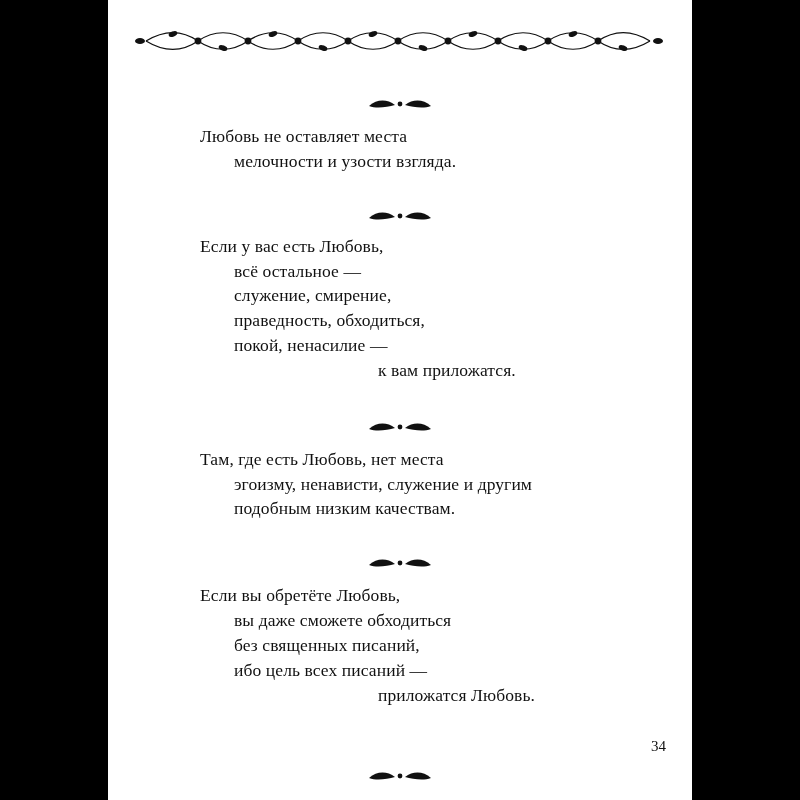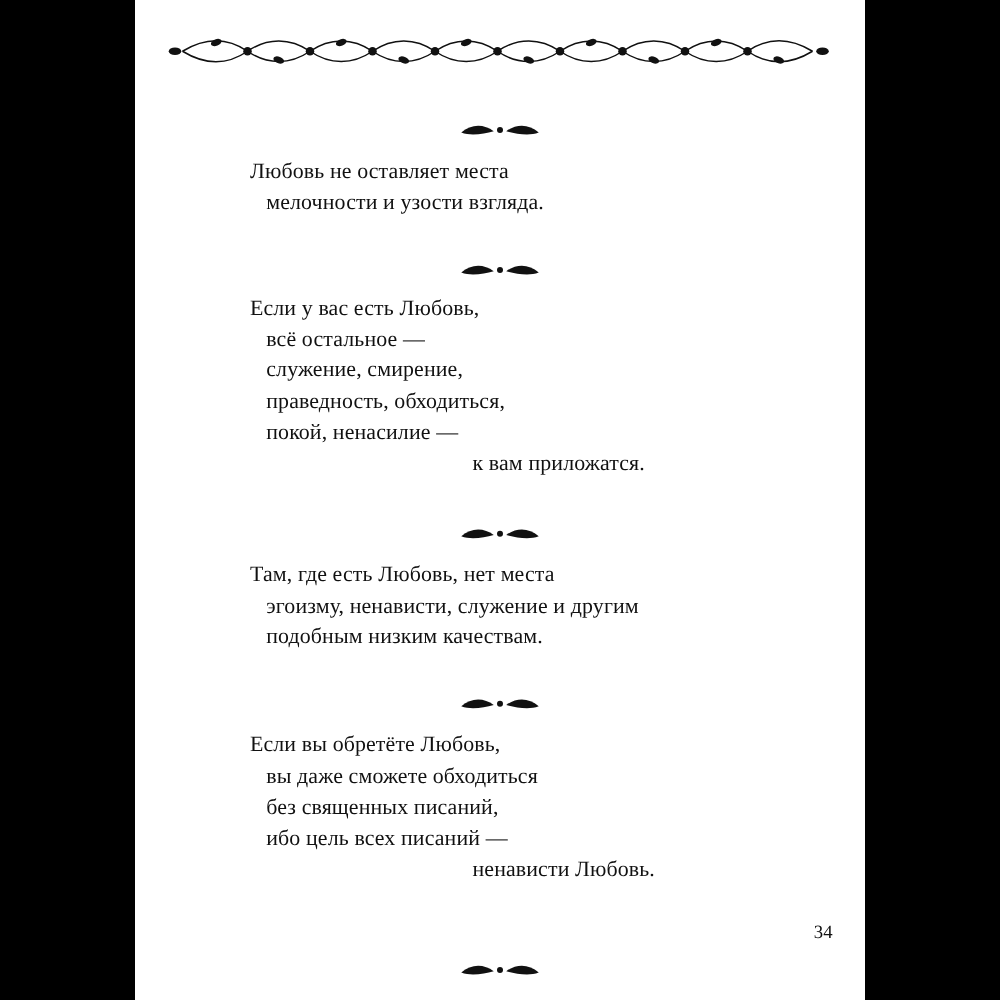--- a/index.html
+++ b/index.html
@@ -54,21 +54,21 @@
     color: #111111;
     letter-spacing: 0.1px;
   }
   .verse .ln {
     display: block;
     white-space: pre;
   }
 
   
   .i0 { margin-left: 66px; }
-  .i1 { margin-left: 79px; }
+  .i1 { margin-left: 100px; }
   .i2 { margin-left: 244px; }
 
   .v1 { margin-top: 12px; }
   .v2 { margin-top: 10px; }
   .v3 { margin-top: 12px; }
   .v4 { margin-top: 12px; }
 
   .gap-a { height: 40px; }
   .gap-b { height: 34px; }
   .gap-c { height: 36px; }
@@ -193,21 +193,21 @@
           <circle cx="37" cy="7" r="2.4"></circle>
         </g>
       </svg>
     </div>
 
     <div class="verse v4">
       <span class="ln i0">Если вы обретёте Любовь,</span>
       <span class="ln i1">вы даже сможете обходиться</span>
       <span class="ln i1">без священных писаний,</span>
       <span class="ln i1">ибо цель всех писаний —</span>
-      <span class="ln i2">ненависти Любовь.</span>
+      <span class="ln i2">приложатся Любовь.</span>
     </div>
 
     <div class="page-number">34</div>
 
     <div class="bottom-orn">
       <svg width="74" height="14" viewBox="0 0 74 14" xmlns="http://www.w3.org/2000/svg">
         <g fill="#111" stroke="none">
           <path d="M6 9 C 14 2, 24 2, 32 8 C 24 10, 14 12, 6 9 Z"></path>
           <path d="M68 9 C 60 2, 50 2, 42 8 C 50 10, 60 12, 68 9 Z"></path>
           <circle cx="37" cy="7" r="2.4"></circle>

